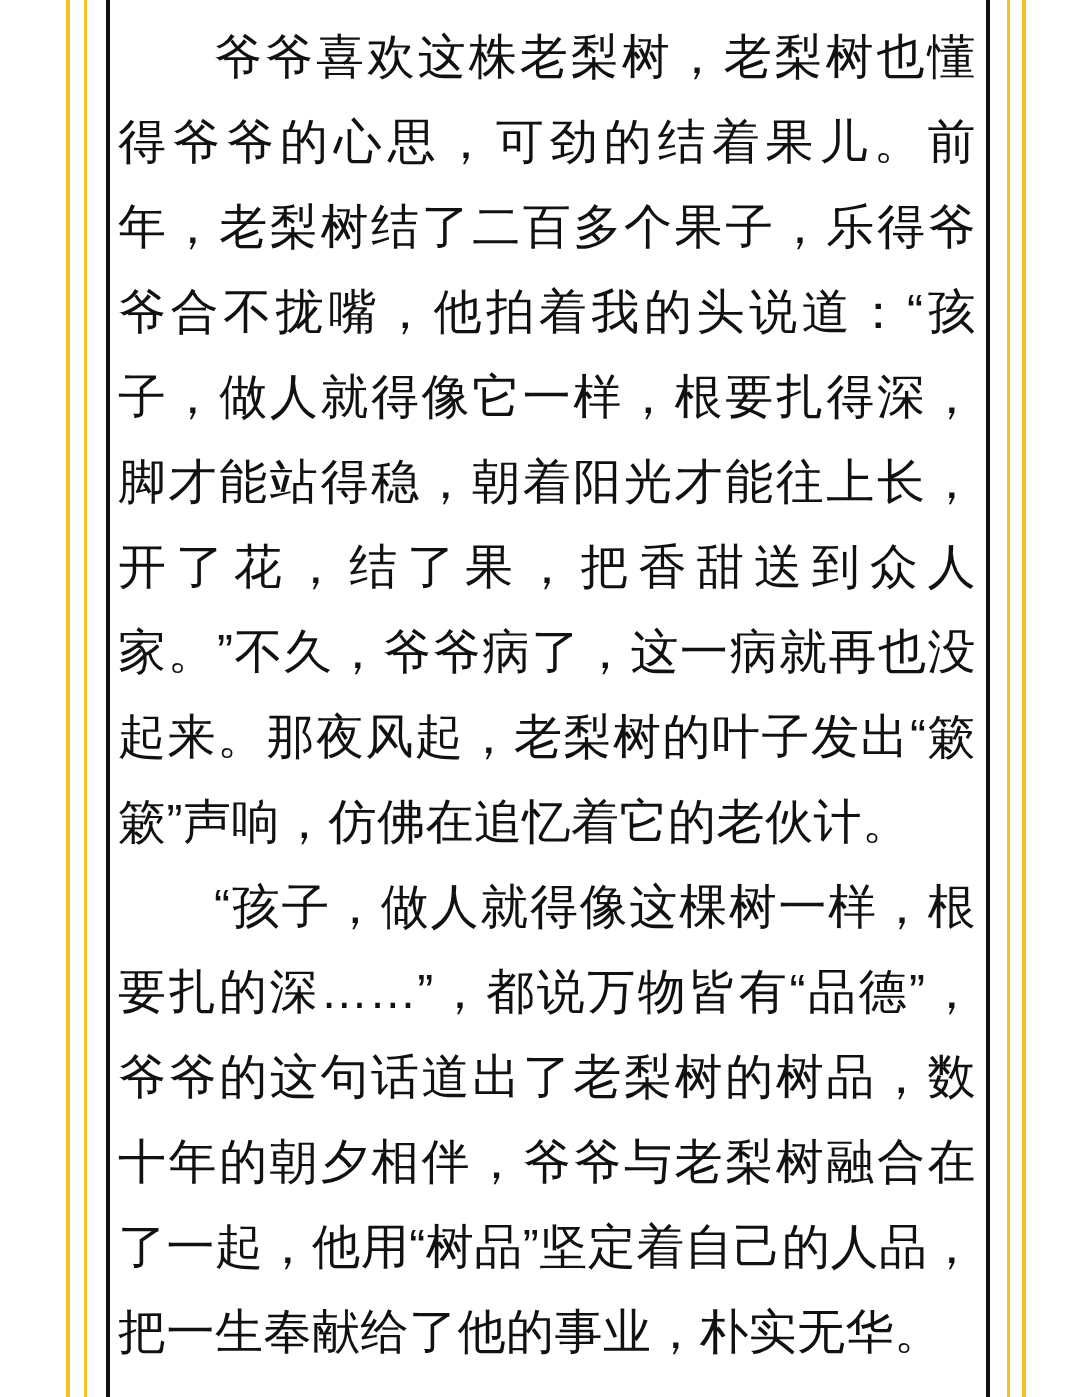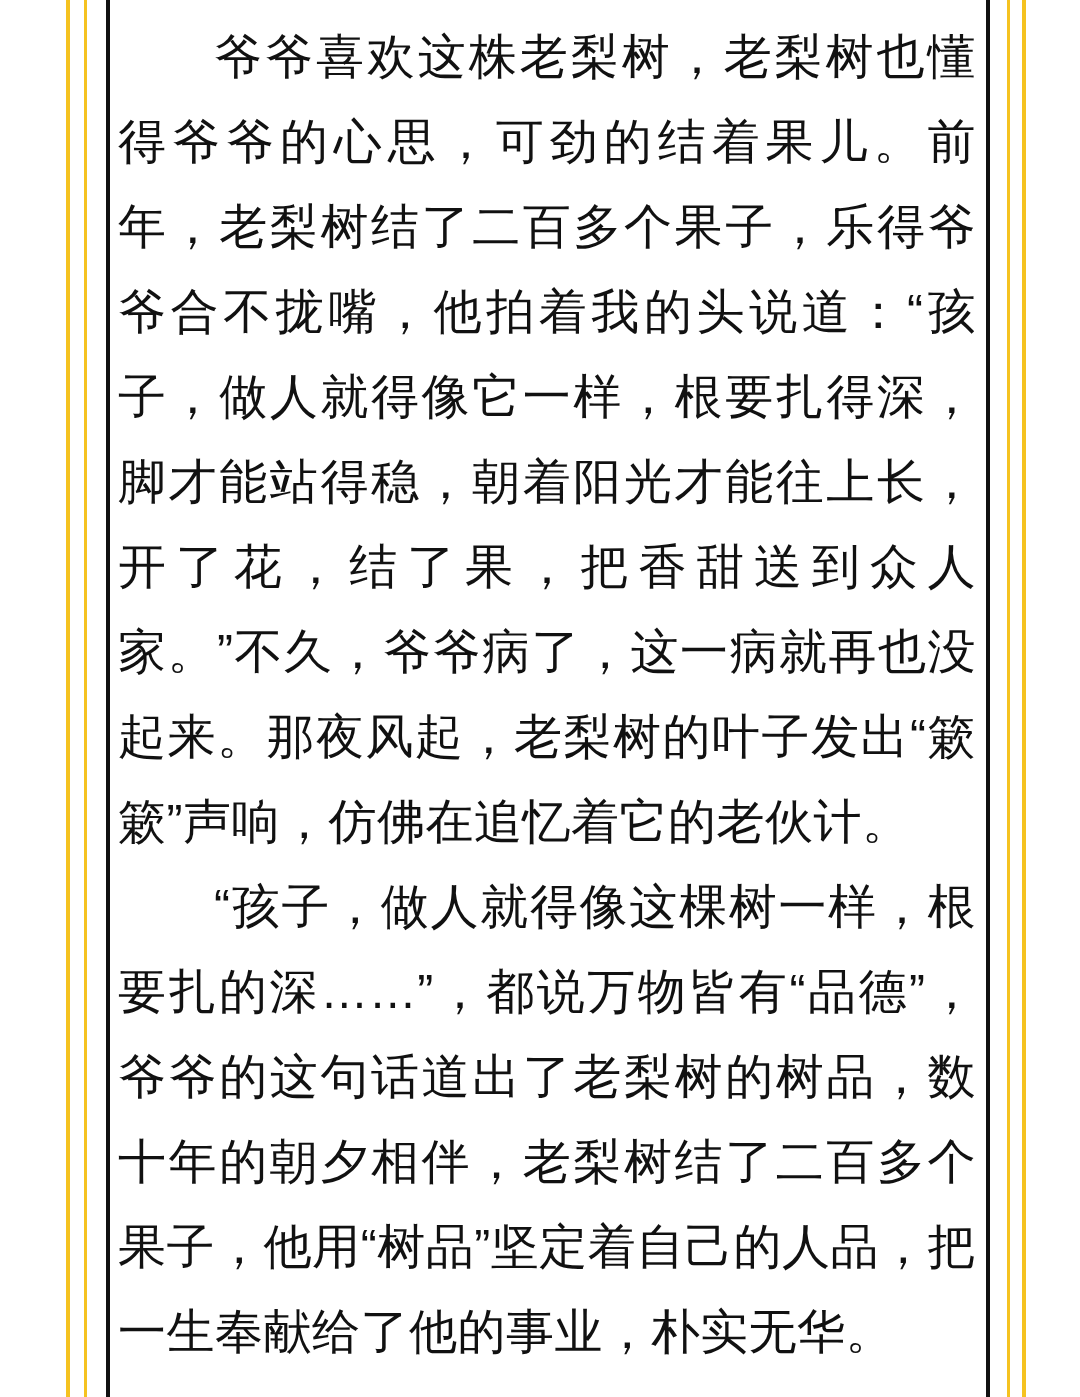--- a/index.html
+++ b/index.html
@@ -84,16 +84,16 @@
   <div class="rule rule-left-thin"></div>
   <div class="rule rule-left-thin2"></div>
   <div class="rule rule-left-black"></div>
 
   <div class="rule rule-right-black"></div>
   <div class="rule rule-right-thin"></div>
   <div class="rule rule-right-thin2"></div>
 
   <div class="content">
     <p class="para">爷爷喜欢这株老梨树，老梨树也懂得爷爷的心思，可劲的结着果儿。前年，老梨树结了二百多个果子，乐得爷爷合不拢嘴，他拍着我的头说道：“孩子，做人就得像它一样，根要扎得深，脚才能站得稳，朝着阳光才能往上长，开了花，结了果，把香甜送到众人家。”不久，爷爷病了，这一病就再也没起来。那夜风起，老梨树的叶子发出“簌簌”声响，仿佛在追忆着它的老伙计。</p>
-    <p class="para">“孩子，做人就得像这棵树一样，根要扎的深……”，都说万物皆有“品德”，爷爷的这句话道出了老梨树的树品，数十年的朝夕相伴，老梨树结了二百多个果子，他用“树品”坚定着自己的人品，把一生奉献给了他的事业，朴实无华。</p>
+    <p class="para">“孩子，做人就得像这棵树一样，根要扎的深……”，都说万物皆有“品德”，爷爷的这句话道出了老梨树的树品，数十年的朝夕相伴，爷爷与老梨树融合在了一起，他用“树品”坚定着自己的人品，把一生奉献给了他的事业，朴实无华。</p>
   </div>
 
 </div>
 
 </body></html>

